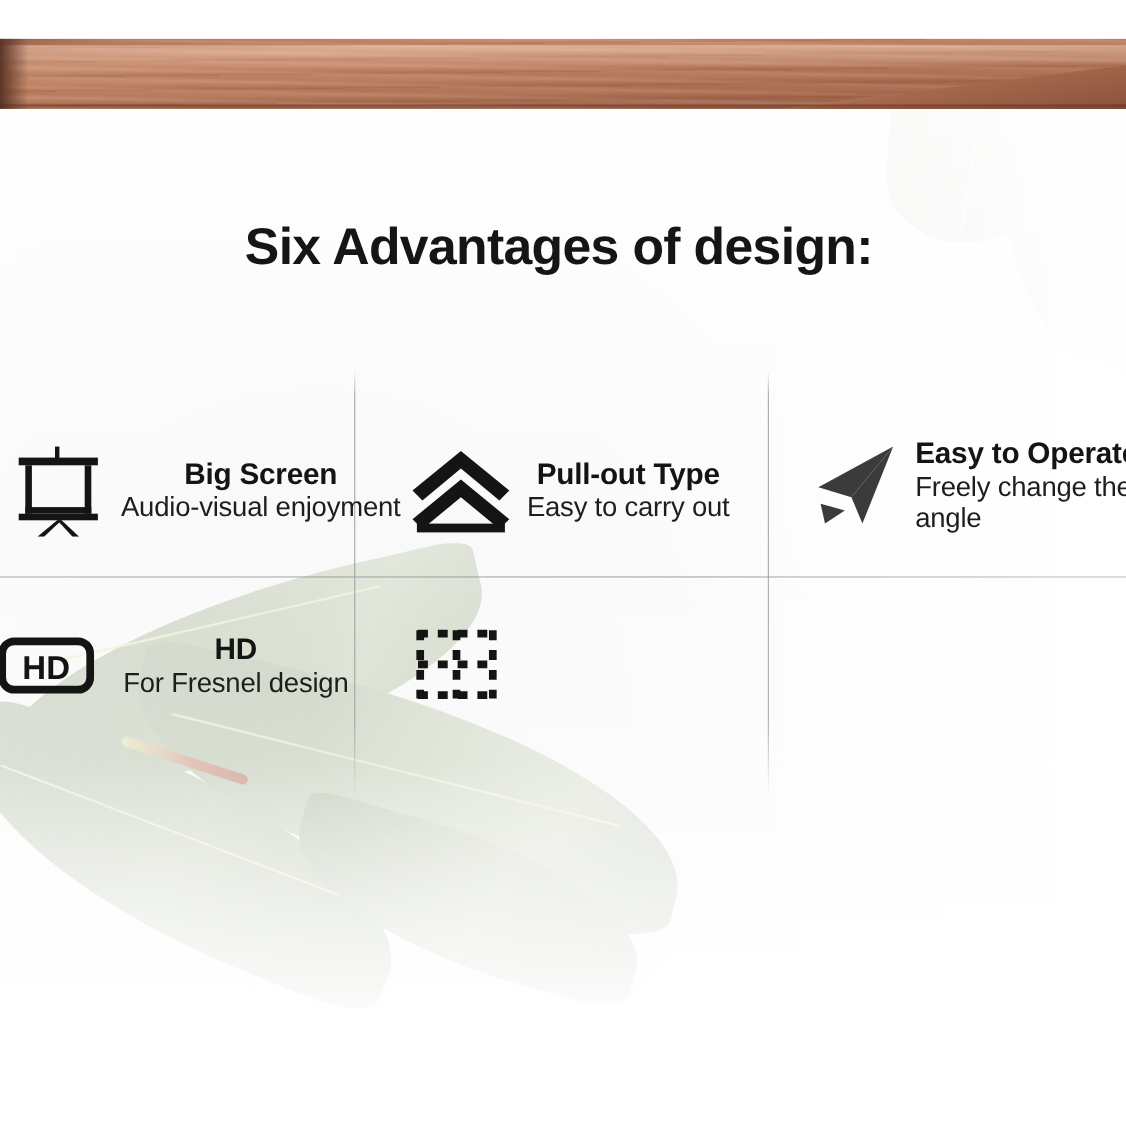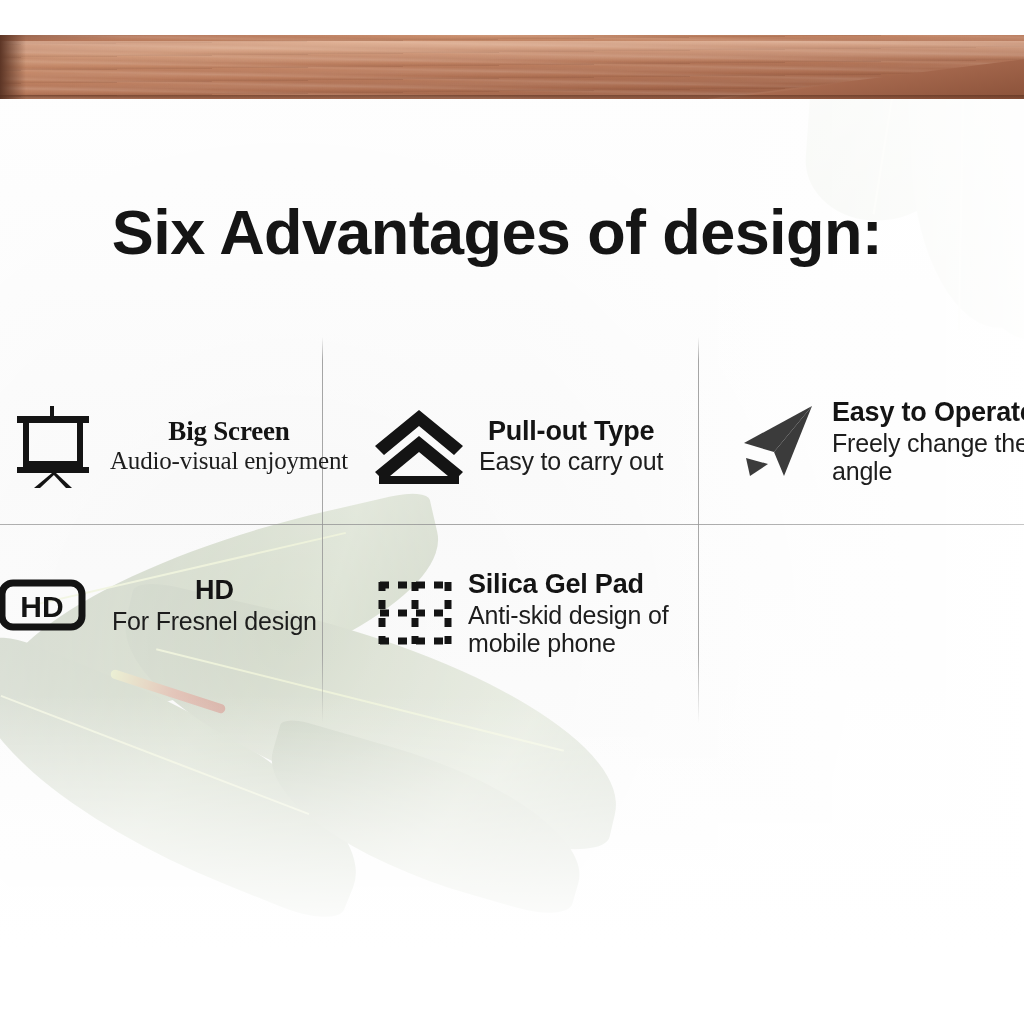--- a/index.html
+++ b/index.html
@@ -198,25 +198,26 @@
     position: absolute;
     inset: 0;
     z-index: 10;
   }
 
   .title {
     position: absolute;
     left: 0; top: 196px;
     width: 994px;
     text-align: center;
-    font-size: 63px;
+    font-size: 47px;
     font-weight: bold;
     color: #151515;
     letter-spacing: -0.6px;
     font-family: "Liberation Sans", sans-serif;
+    padding-left: 11px;
   }
 
   
   .vline {
     position: absolute;
     width: 1px;
     background: linear-gradient(180deg, rgba(160,160,160,0) 0%, rgba(150,150,150,.85) 6%, rgba(150,150,150,.8) 82%, rgba(150,150,150,0) 100%);
   }
   .v1 { left: 322px; top: 337px; height: 386px; }
   .v2 { left: 698px; top: 337px; height: 386px; }
@@ -247,21 +248,21 @@
   .cell .sub {
     font-size: 25px;
     color: #1d1d1d;
     line-height: 1.12;
     letter-spacing: -0.2px;
     margin-top: 2px;
   }
   .t-center { text-align: center; }
 
   
-  .c-big    { left: 10px;  top: 404px; font-family: Liberation Serif, serif; }
+  .c-big    { left: 10px;  top: 404px; }
   .c-pull   { left: 373px; top: 404px; }
   .c-easy   { left: 736px; top: 398px; }
   .c-hd     { left: -2px;  top: 576px; }
   .c-silica { left: 376px; top: 570px; }
 
   svg { display: block; }
 </style>
 </head>
 <body>
 
@@ -375,21 +376,16 @@
           <g stroke="#141414" stroke-width="7" stroke-dasharray="9 9" fill="none">
             <line x1="4" y1="6" x2="74" y2="6"></line>
             <line x1="4" y1="34" x2="74" y2="34"></line>
             <line x1="4" y1="62" x2="74" y2="62"></line>
             <line x1="6" y1="3" x2="6" y2="65"></line>
             <line x1="39" y1="3" x2="39" y2="65"></line>
             <line x1="72" y1="3" x2="72" y2="65"></line>
           </g>
         </svg>
       </div>
-      <div class="txt">
-        <div class="ttl">Silica Gel Pad</div>
-        <div class="sub">Anti-skid design of</div>
-        <div class="sub" style="margin-top:0;">mobile phone</div>
-      </div>
     </div>
 
   </div>
 </div>
 
 </body></html>

